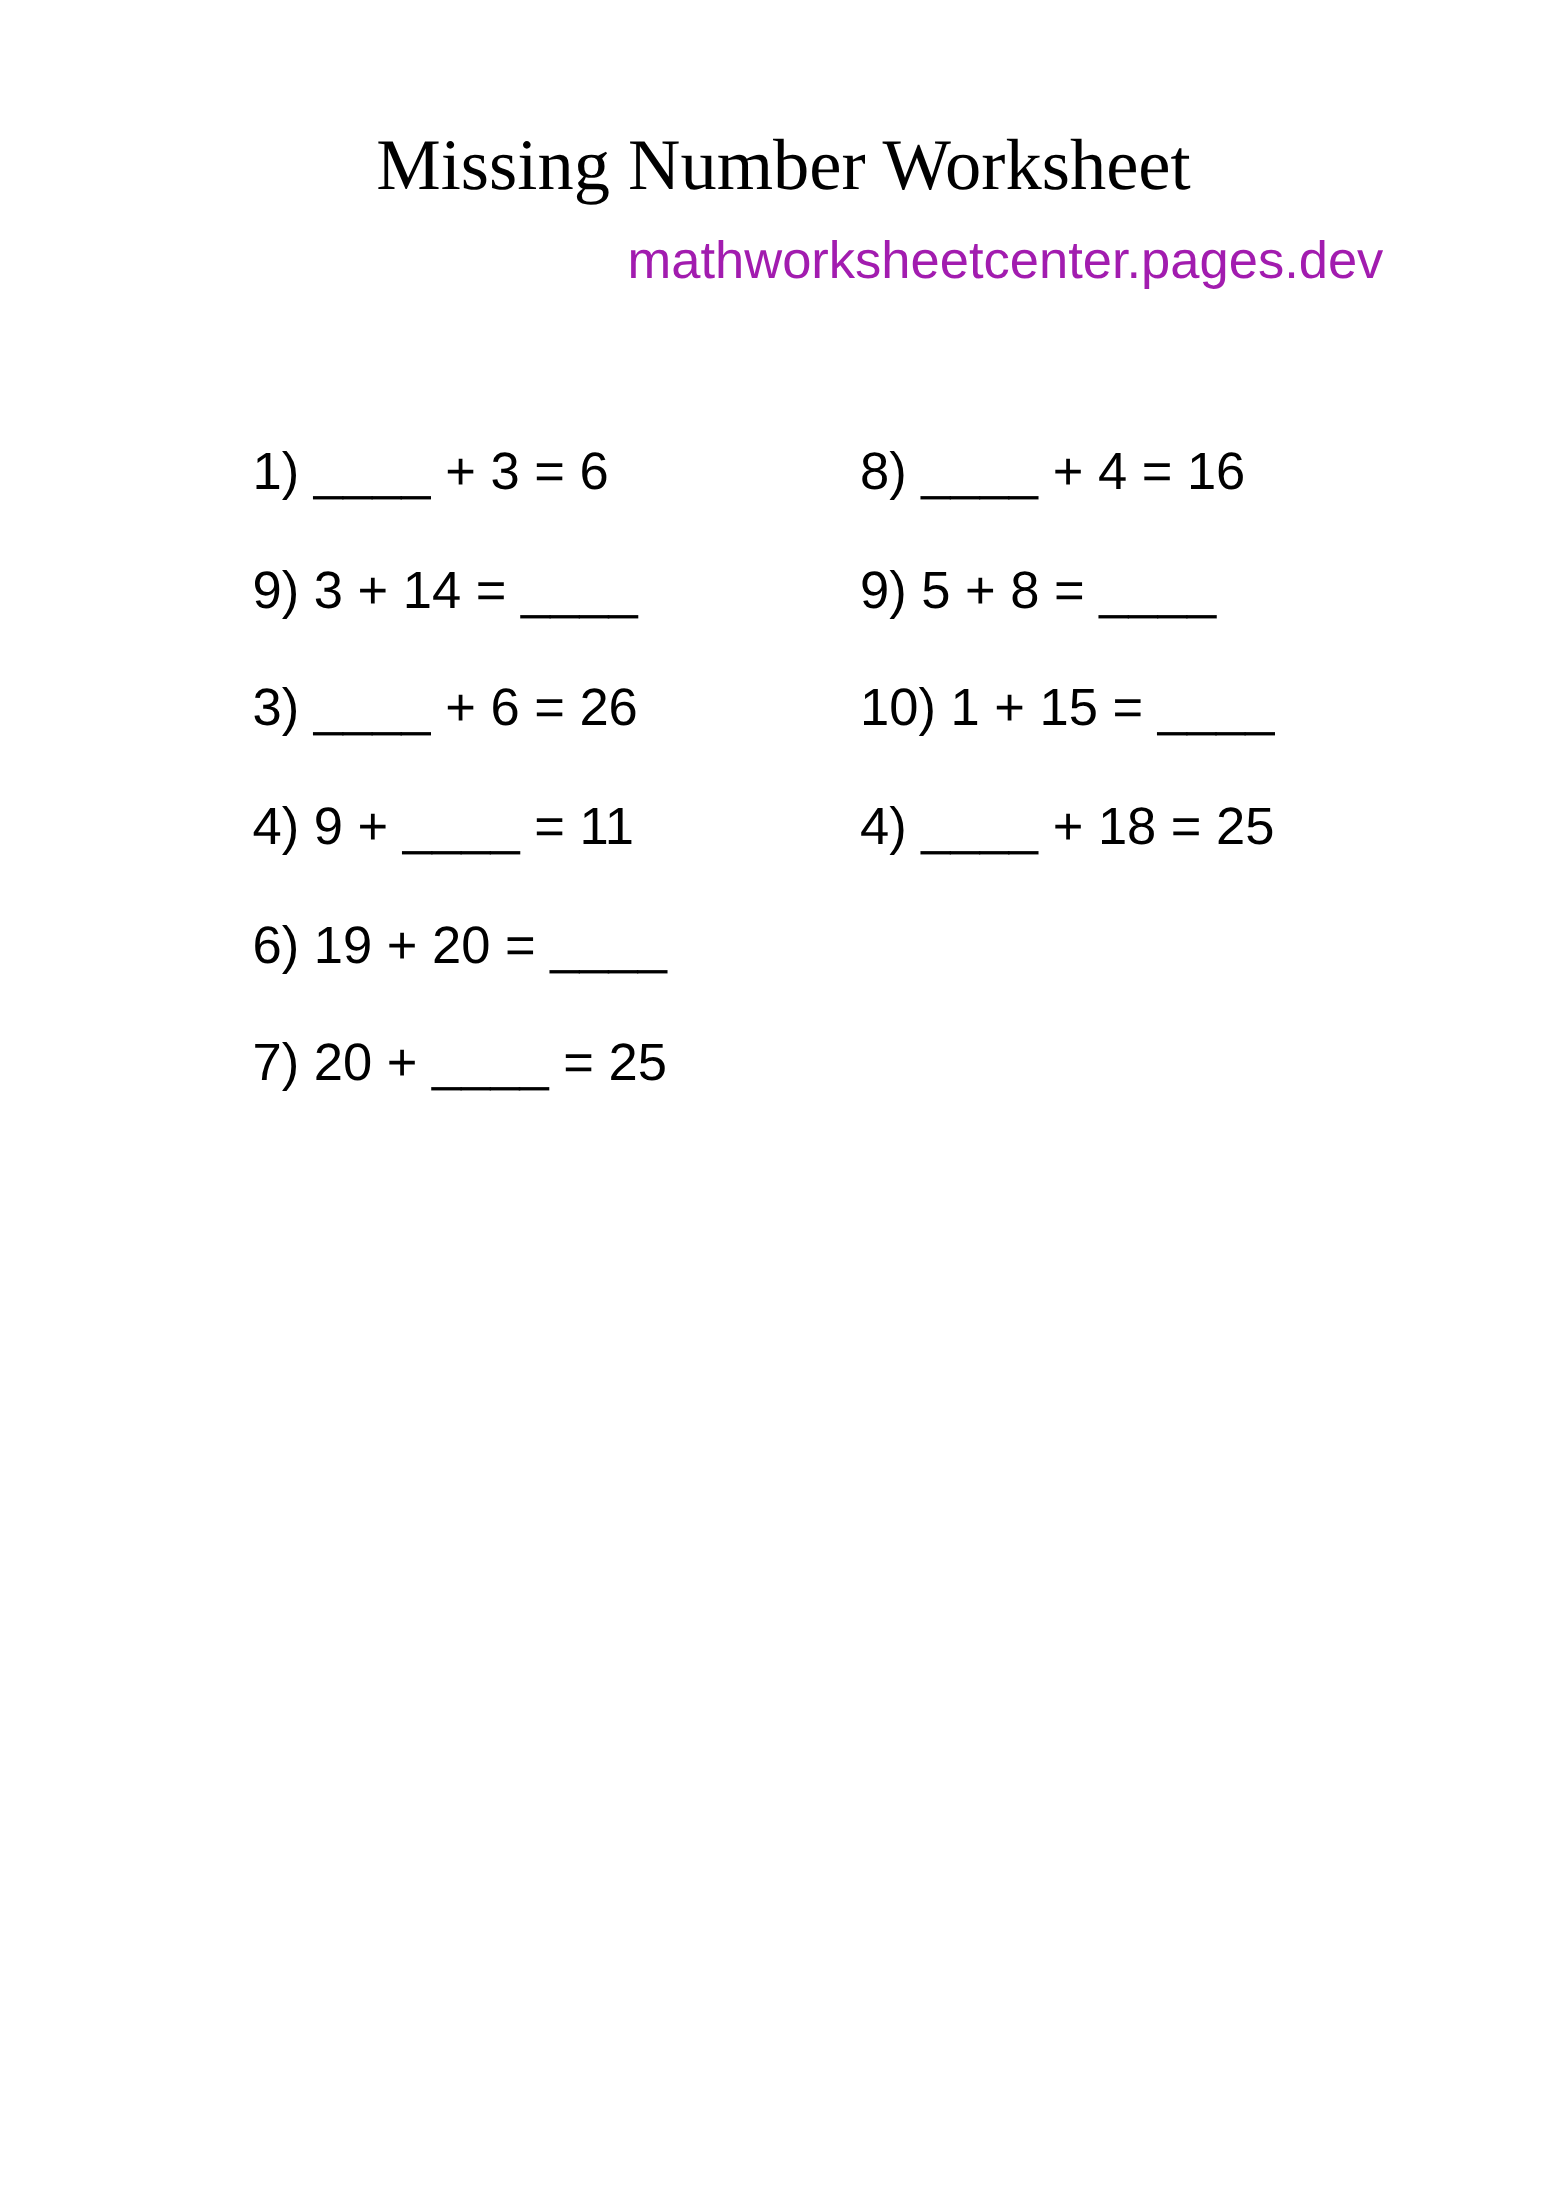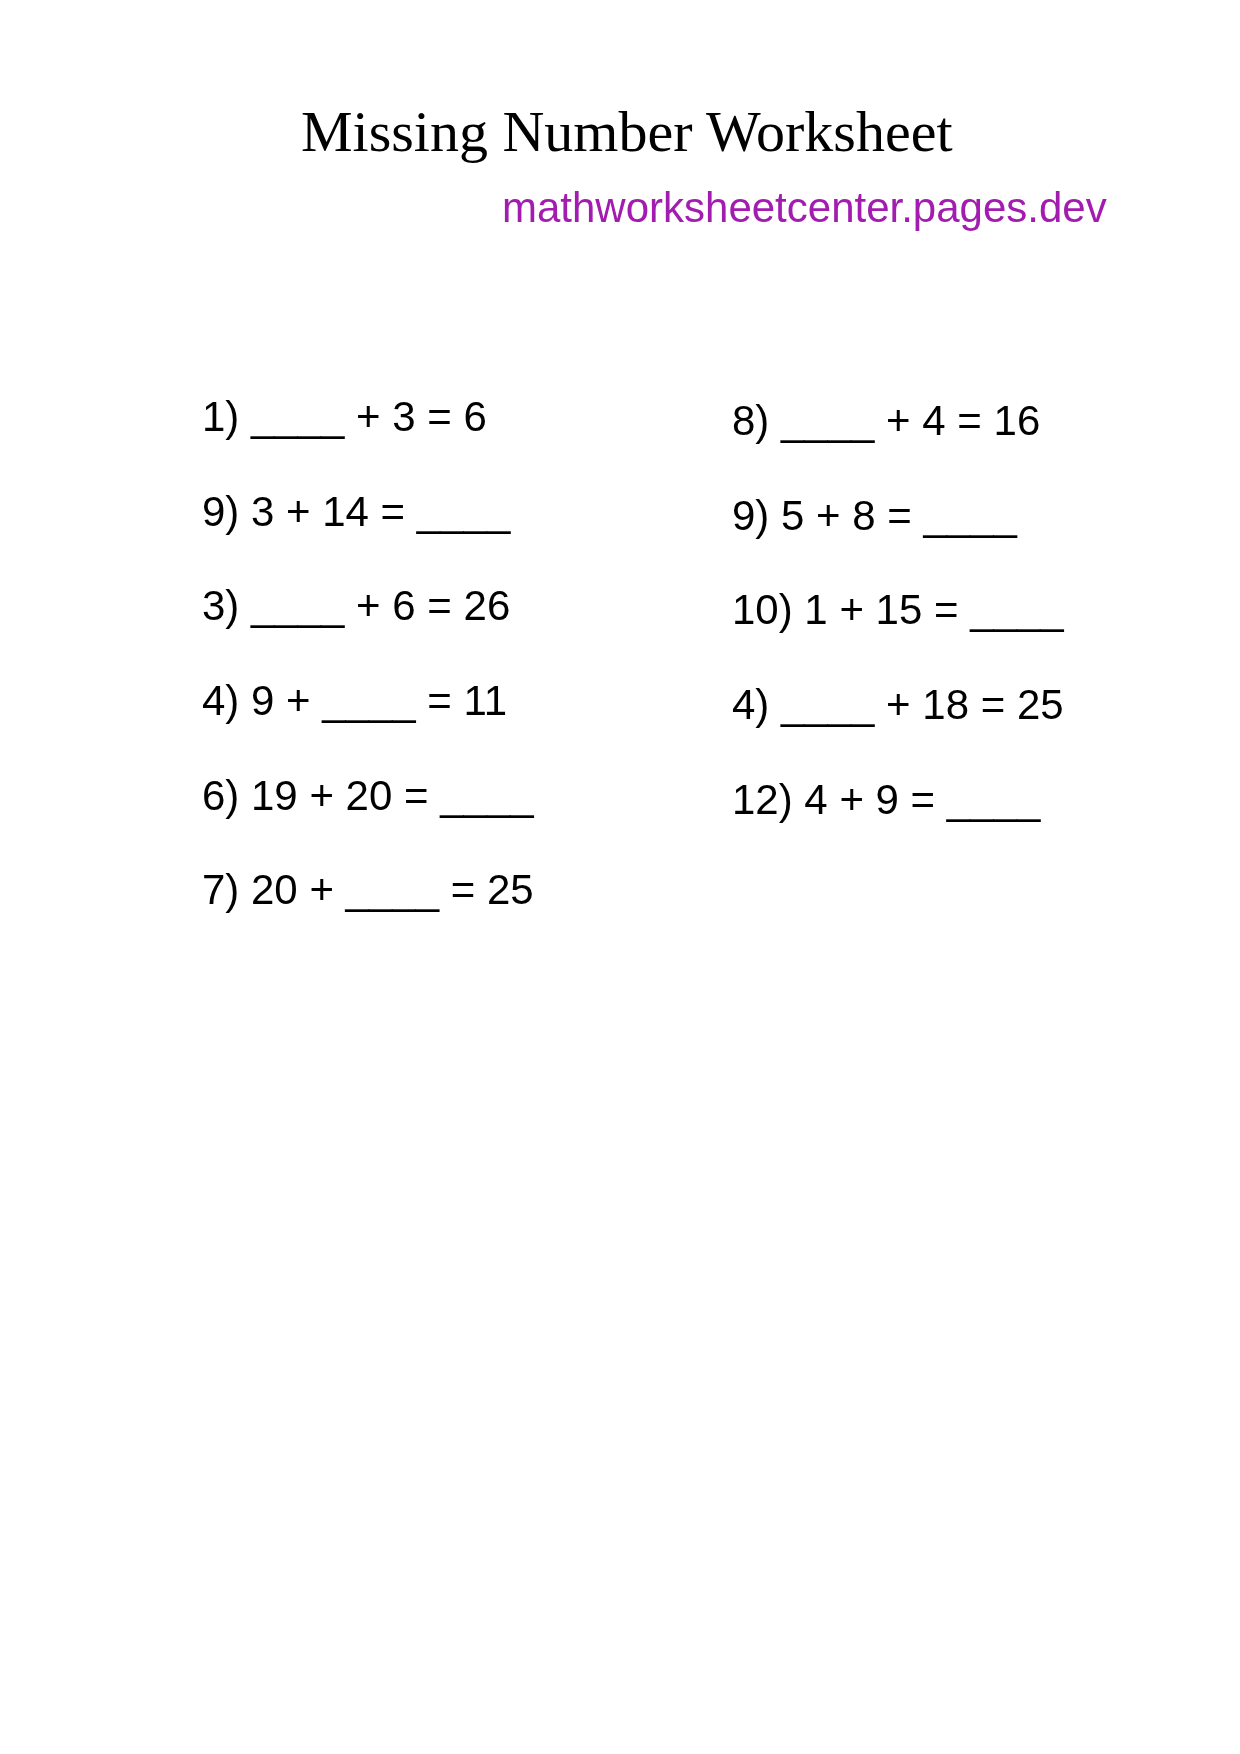--- a/index.html
+++ b/index.html
@@ -37,22 +37,22 @@
     }
     .problems {
       position: absolute;
       top: 0;
       left: 0;
     }
     .col {
       position: absolute;
       top: 353px;
     }
-    .col.left { left: 202px; margin-top: 40px; }
-    .col.right { left: 732px; margin-top: 44px; }
+    .col.left { left: 202px; }
+    .col.right { left: 688px; }
     .problem {
       height: 94.7px;
       font-size: 42px;
       line-height: 48px;
       white-space: nowrap;
     }
   </style>
 </head>
 <body>
 
@@ -66,15 +66,14 @@
     <div class="problem">3) ____ + 6 = 26</div>
     <div class="problem">4) 9 + ____ = 11</div>
     <div class="problem">6) 19 + 20 = ____</div>
     <div class="problem">7) 20 + ____ = 25</div>
   </div>
   <div class="col right">
     <div class="problem">8) ____ + 4 = 16</div>
     <div class="problem">9) 5 + 8 = ____</div>
     <div class="problem">10) 1 + 15 = ____</div>
     <div class="problem">4) ____ + 18 = 25</div>
-    <div class="problem">12) 4 + 9 = ____</div>
   </div>
 </div>
 
 </body></html>

